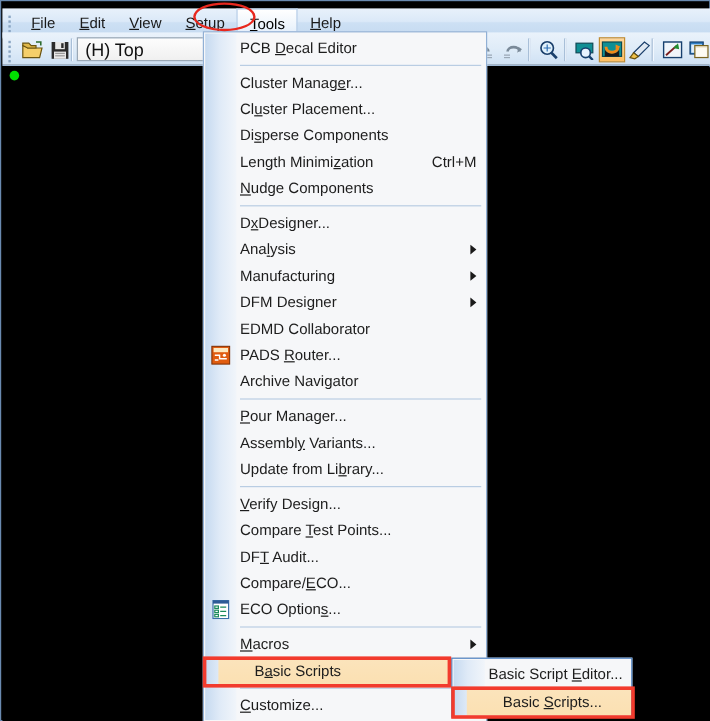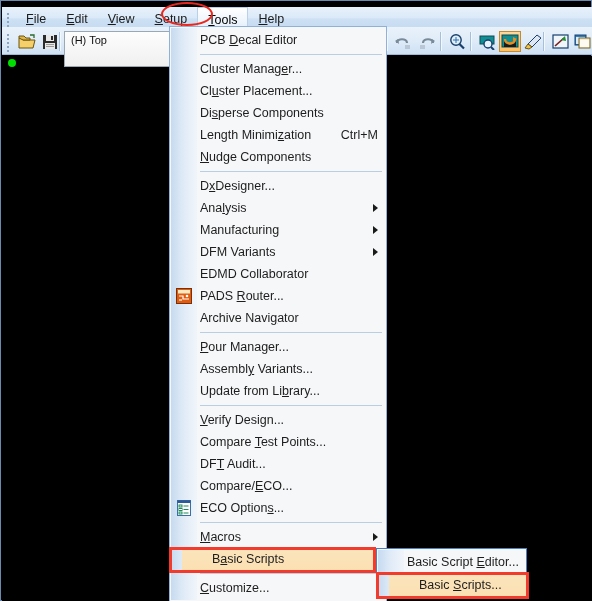--- a/index.html
+++ b/index.html
@@ -117,25 +117,25 @@
   .tb-sep {
     position: absolute;
     top: 5px;
     width: 1px; height: 19px;
     background: #a8bfd8;
     border-right: 1px solid #f2f8ff;
   }
   .layer-combo {
     position: absolute;
     left: 62px; top: 4px;
-    width: 122px; height: 36px;
+    width: 122px; height: 20px;
     background: linear-gradient(to bottom, #fdfdfd 0%, #f0f0f0 100%);
     border: 1px solid #9aa8b6;
     box-sizing: border-box;
-    font-size: 11px;
+    font-size: 15px;
     color: #111;
     padding: 2px 0 0 6px;
     white-space: nowrap;
     overflow: hidden;
   }
 
   
   .canvas {
     position: absolute;
     left: 1px; top: 55px;
@@ -147,21 +147,21 @@
     left: 6px; top: 3px;
     width: 8px; height: 8px;
     border-radius: 50%;
     background: #00e000;
   }
 
   
   .menu {
     position: absolute;
     left: 168px; top: 25px;
-    width: 218px;
+    width: 237px;
     background: #f6f7f9;
     border: 1px solid #91b0d5;
     box-sizing: border-box;
     z-index: 30;
     padding: 2px 0 2px 0;
   }
   .menu .gutter {
     position: absolute;
     left: 1px; top: 1px; bottom: 1px;
     width: 26px;
@@ -420,21 +420,21 @@
       </div>
       <div class="mi has-arrow">
         <span class="label">Ana<u class="acc">l</u>ysis</span>
         <span class="arrow"></span>
       </div>
       <div class="mi has-arrow">
         <span class="label">Manufacturing</span>
         <span class="arrow"></span>
       </div>
       <div class="mi has-arrow">
-        <span class="label">DFM Variants</span>
+        <span class="label">DFM Designer</span>
         <span class="arrow"></span>
       </div>
       <div class="mi">
         <span class="label">EDMD Collaborator</span>
       </div>
       <div class="mi">
         <span class="icoslot">
           <svg width="16" height="16" viewBox="0 0 16 16">
             <rect x="0.5" y="0.5" width="15" height="15" fill="#e05c10" stroke="#7a2f06"></rect>
             <rect x="2" y="2" width="12" height="3.5" fill="#fde9c0"></rect>

